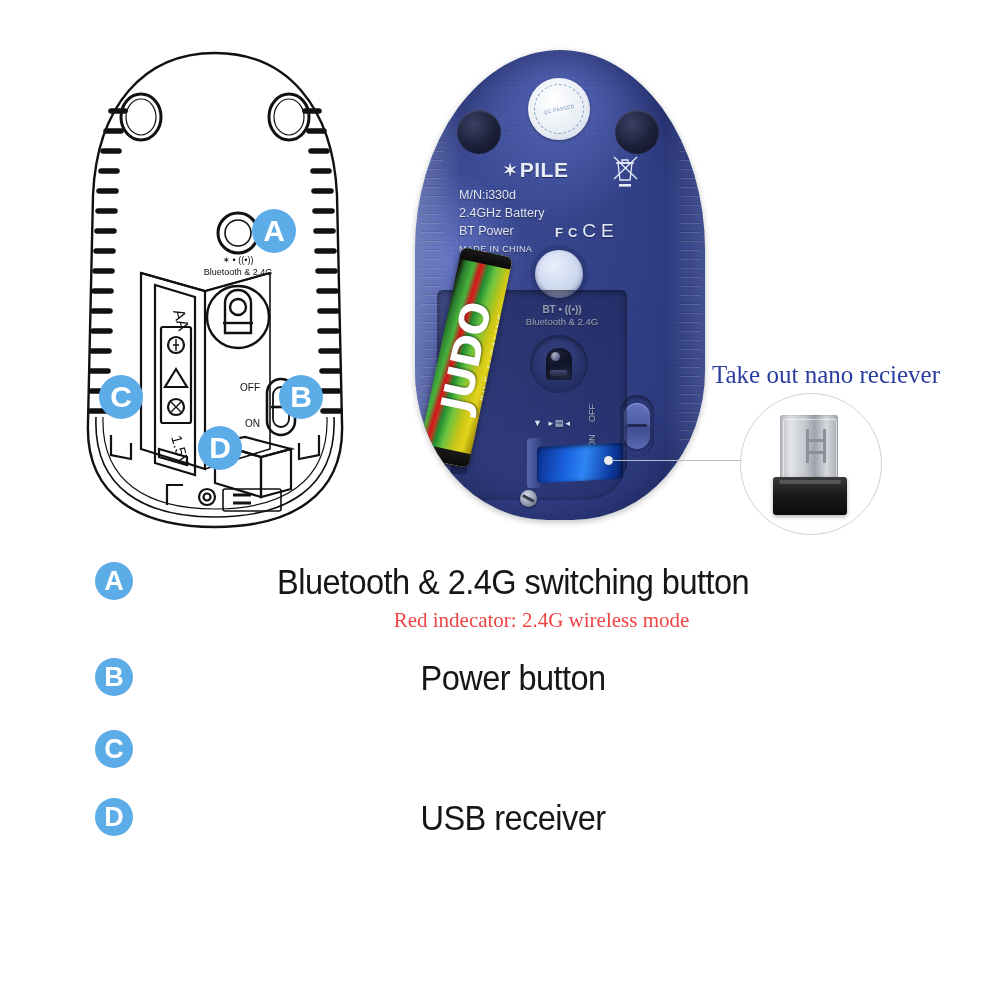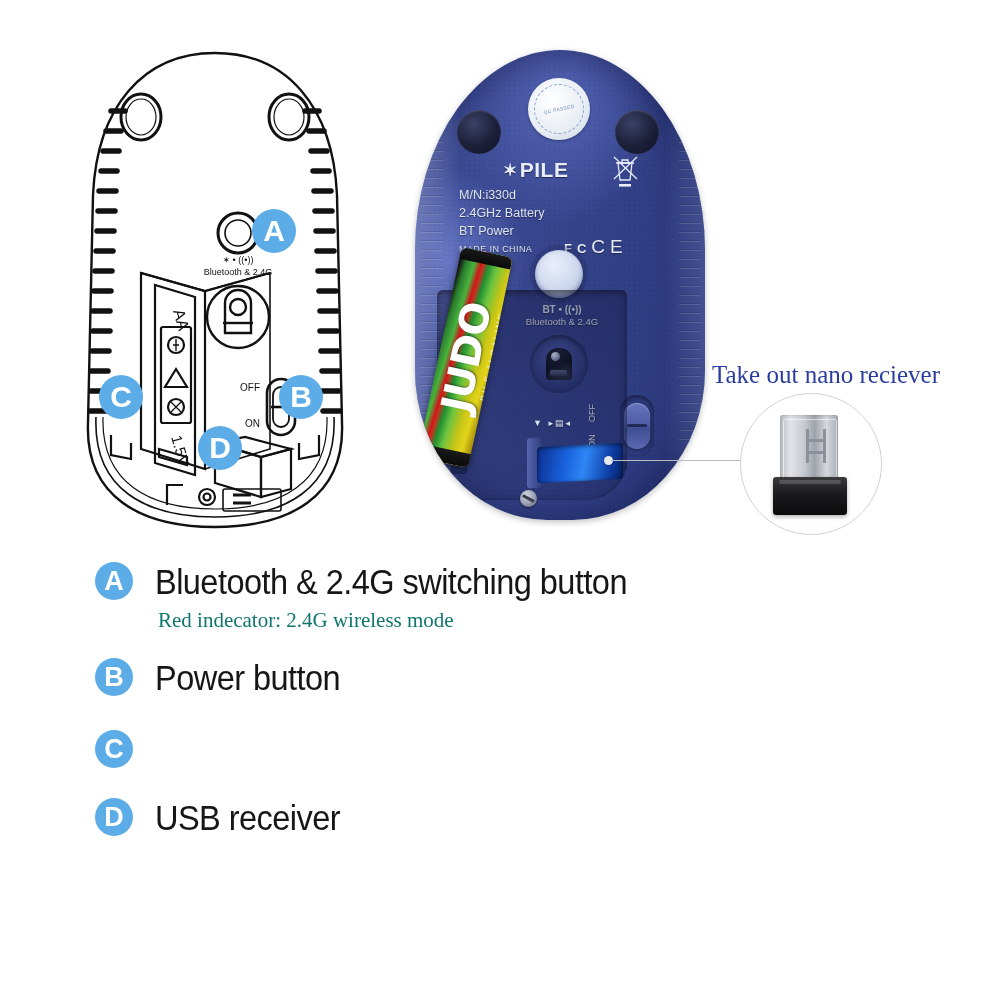--- a/index.html
+++ b/index.html
@@ -82,22 +82,22 @@
     text-shadow:0 1px 1px rgba(0,0,0,.5);
     display:flex;align-items:center;gap:2px;
   }
   .brand .star{font-size:17px;line-height:1;}
   .speclines{
     position:absolute;left:44px;top:136px;color:#dfe5f3;
     font-size:12.5px;line-height:18px;text-shadow:0 1px 1px rgba(0,0,0,.45);
   }
   .madein{font-size:9px;letter-spacing:.4px;}
   .certs{
-    position:absolute;left:140px;top:186px;color:#e3e9f6;
-    font-size:19px;letter-spacing:5px;text-shadow:0 1px 1px rgba(0,0,0,.45);margin-left:9px;
+    position:absolute;left:140px;top:170px;color:#e3e9f6;
+    font-size:19px;letter-spacing:5px;text-shadow:0 1px 1px rgba(0,0,0,.45);
   }
   .fc{font-size:13px;font-weight:bold;}
   .weee{position:absolute;left:195px;top:104px;width:30px;height:36px;}
 
   .sw-button{
     position:absolute;left:120px;top:200px;width:48px;height:48px;border-radius:50%;
     background:radial-gradient(circle at 40% 32%, #e9eefb 0%, #cdd8ee 55%, #aebbd9 100%);
     box-shadow:inset 0 -2px 4px rgba(60,70,120,.5), 0 0 0 5px rgba(30,40,90,.30), 0 1px 2px rgba(0,0,0,.4);
   }
   .sw-label{
@@ -257,30 +257,30 @@
   
   .legend{position:absolute;left:95px;top:562px;width:830px;}
   .row{display:flex;align-items:flex-start;margin-bottom:6px;}
   .badge{
     flex:0 0 auto;width:38px;height:38px;border-radius:50%;
     background:#5cace8;color:#fff;font-weight:bold;font-size:27px;
     display:flex;align-items:center;justify-content:center;
     font-family:"Liberation Sans",sans-serif;
     margin-right:22px;
   }
-  .rowtext{flex:1 1 auto;}
+  .rowtext{flex:1 1 auto;text-align:center;}
   .rowtitle{
     font-size:35px;color:#161616;line-height:40px;
     font-family:"Liberation Sans",sans-serif;
     letter-spacing:-.6px;
     transform:scaleX(.93);transform-origin:left center;
   }
   .rowsub{
     font-family:"Liberation Serif","DejaVu Serif",serif;
-    font-size:21px;color:#0f766e;line-height:27px;margin-top:5px;margin-left:3px;
+    font-size:21px;color:#ef4444;line-height:27px;margin-top:5px;margin-left:3px;
   }
   .r-a{margin-bottom:14px;}
   .r-b{margin-top:24px;}
   .r-c{margin-top:32px;}
   .r-d{margin-top:30px;}
 </style>
 </head>
 <body>
 
 <div class="stage">

